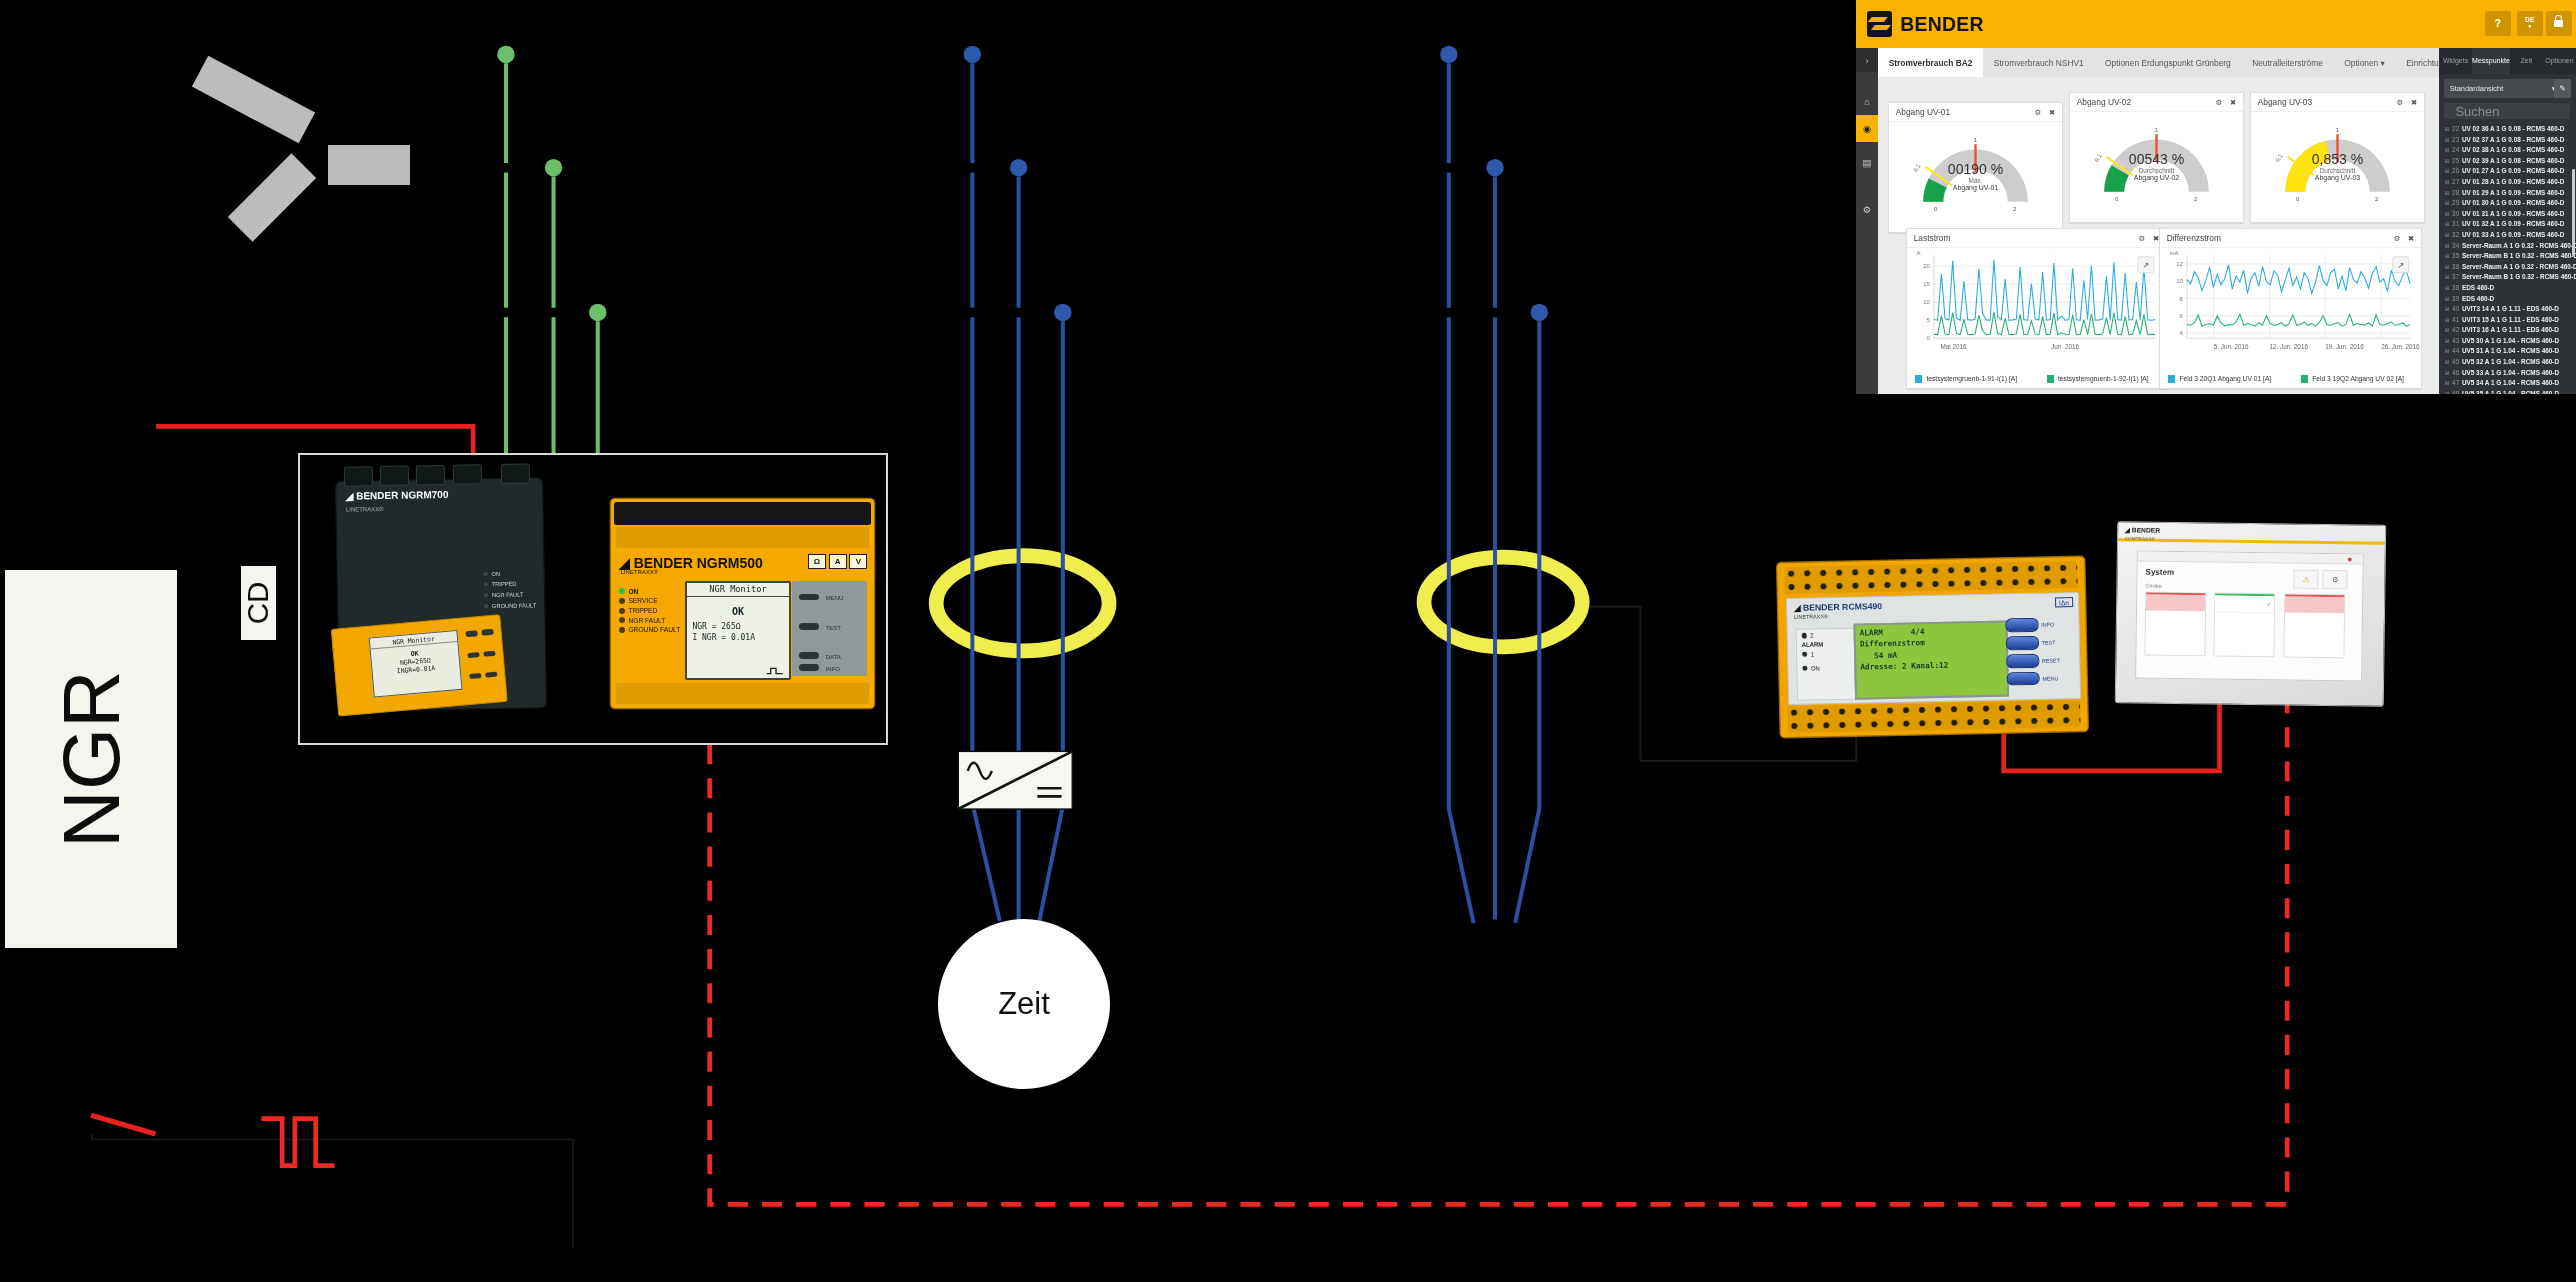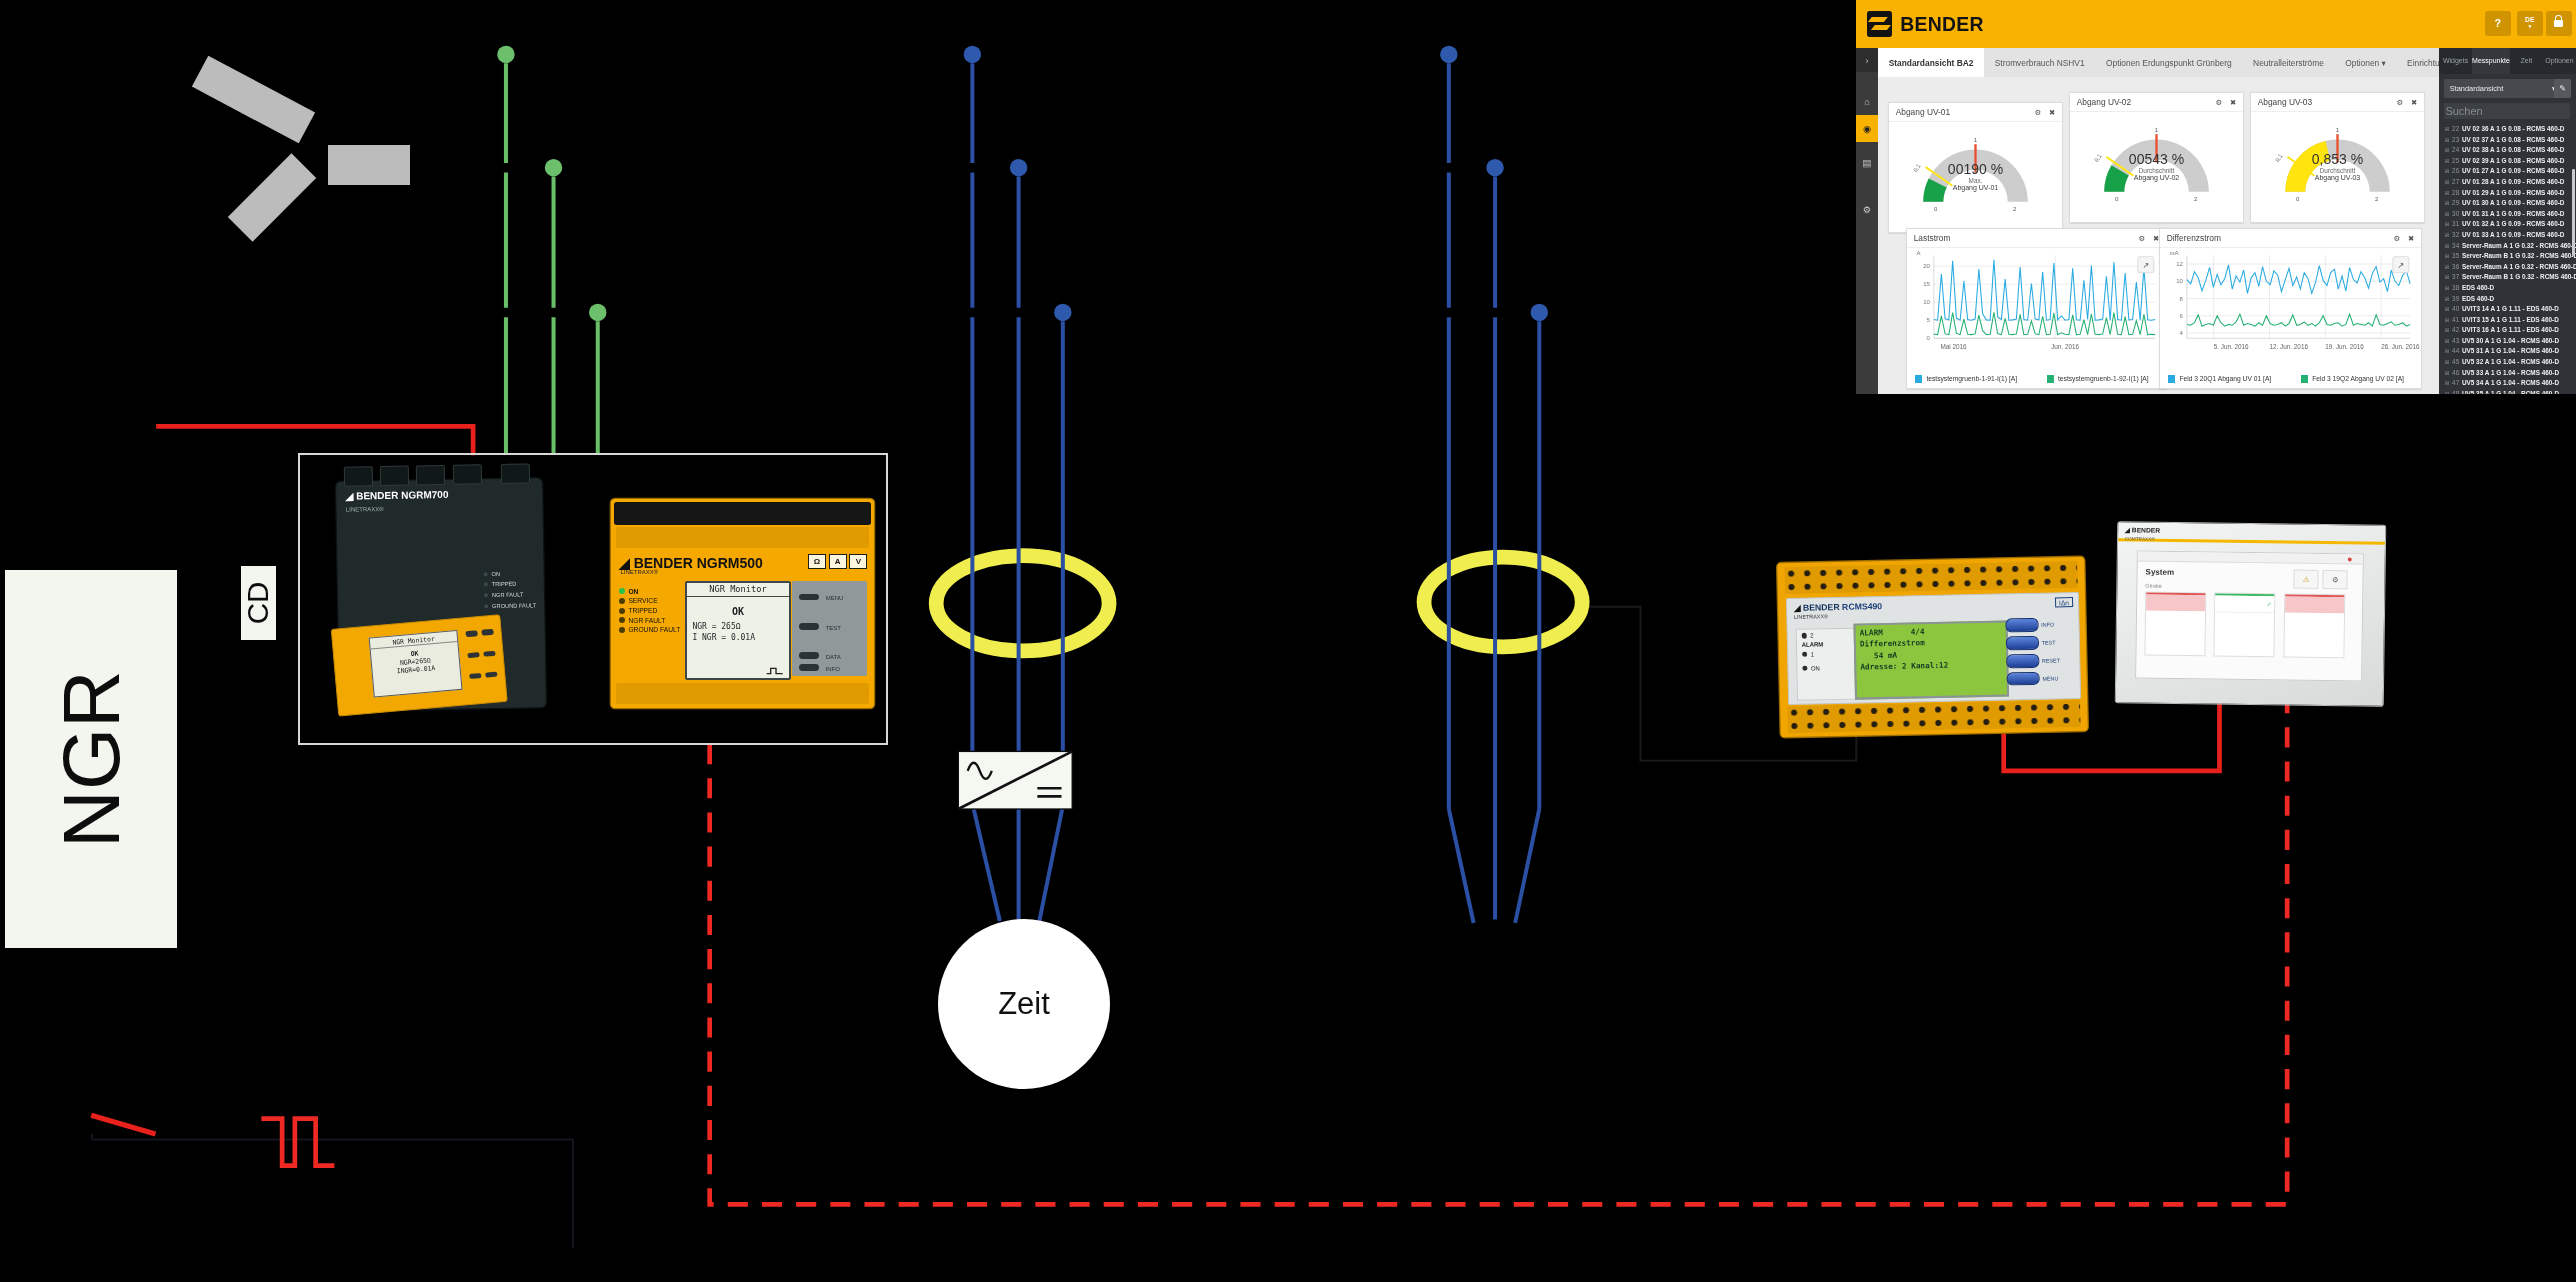--- a/index.html
+++ b/index.html
@@ -93,21 +93,21 @@
   .legend .e2{margin-left:29.5px}
   .d-right{position:absolute;left:583px;top:48px;width:137px;height:346px;background:#2f3337;overflow:hidden}
   .r-tabs{display:flex;height:25.5px;background:#26292d;font-size:7px;color:#9ba1a6;align-items:stretch}
   .r-tab{flex:1;display:flex;align-items:center;justify-content:center;white-space:nowrap}
   .r-tab.active{background:#34383d;color:#fff;border-radius:2px 2px 0 0}
   .r-select{position:absolute;left:5.4px;top:31px;width:106px;height:19px;background:#46494e;color:#eceeef;
             font-size:7.4px;display:flex;align-items:center;padding:0 5.4px;border-radius:1.3px}
   .r-pencil{position:absolute;left:115px;top:31px;width:17.4px;height:19px;background:#55595e;border-radius:1.3px;
             color:#e8e8e8;display:flex;align-items:center;justify-content:center;font-size:8px}
   .r-search{position:absolute;left:5.4px;top:55px;width:126px;height:16px;background:#3c4045;border:none;border-radius:1.3px;
-            color:#c6cacd;font-size:11px;padding:0 1px;box-sizing:border-box}
+            color:#c6cacd;font-size:13px;padding:0 11px;box-sizing:border-box}
   .r-search::placeholder{color:#878d92}
   .mp-list{position:absolute;left:0;top:76px;width:137px;bottom:0;overflow:hidden}
   .mp-row{height:10.6px;line-height:10.6px;white-space:nowrap;padding-left:5.4px;font-size:6.4px}
   .mp-plus{color:#7e868c;font-size:6px;margin-right:2.7px}
   .mp-num{color:#8d949a;margin-right:2.7px}
   .mp-txt{color:#eef1f2;font-weight:bold}
   .r-scroll{position:absolute;left:133px;top:121px;width:2.7px;height:87px;background:#c9ccce;border-radius:1.3px}
 </style>
 </head>
 <body>
@@ -388,21 +388,21 @@
   <div class="d-side">
     <div class="it" style="background:#2e2e2e;height:24px">›</div>
     <div class="it" style="margin-top:16px">⌂</div>
     <div class="it" style="background:#f9b200;color:#222">◉</div>
     <div class="it" style="margin-top:6.7px">▤</div>
     <div class="it" style="margin-top:20px">⚙</div>
   </div>
 
   <div class="d-tabbar">
     <div class="d-tab active">
-        <span>Standardansicht BA2</span>
+        <span>Stromverbrauch BA2</span>
       </div>
     <div class="d-tab">
         <span>Stromverbrauch NSHV1</span>
       </div>
     <div class="d-tab">
         <span>Optionen Erdungspunkt Grünberg</span>
       </div>
     <div class="d-tab">
         <span>Neutralleiterströme</span>
       </div>

